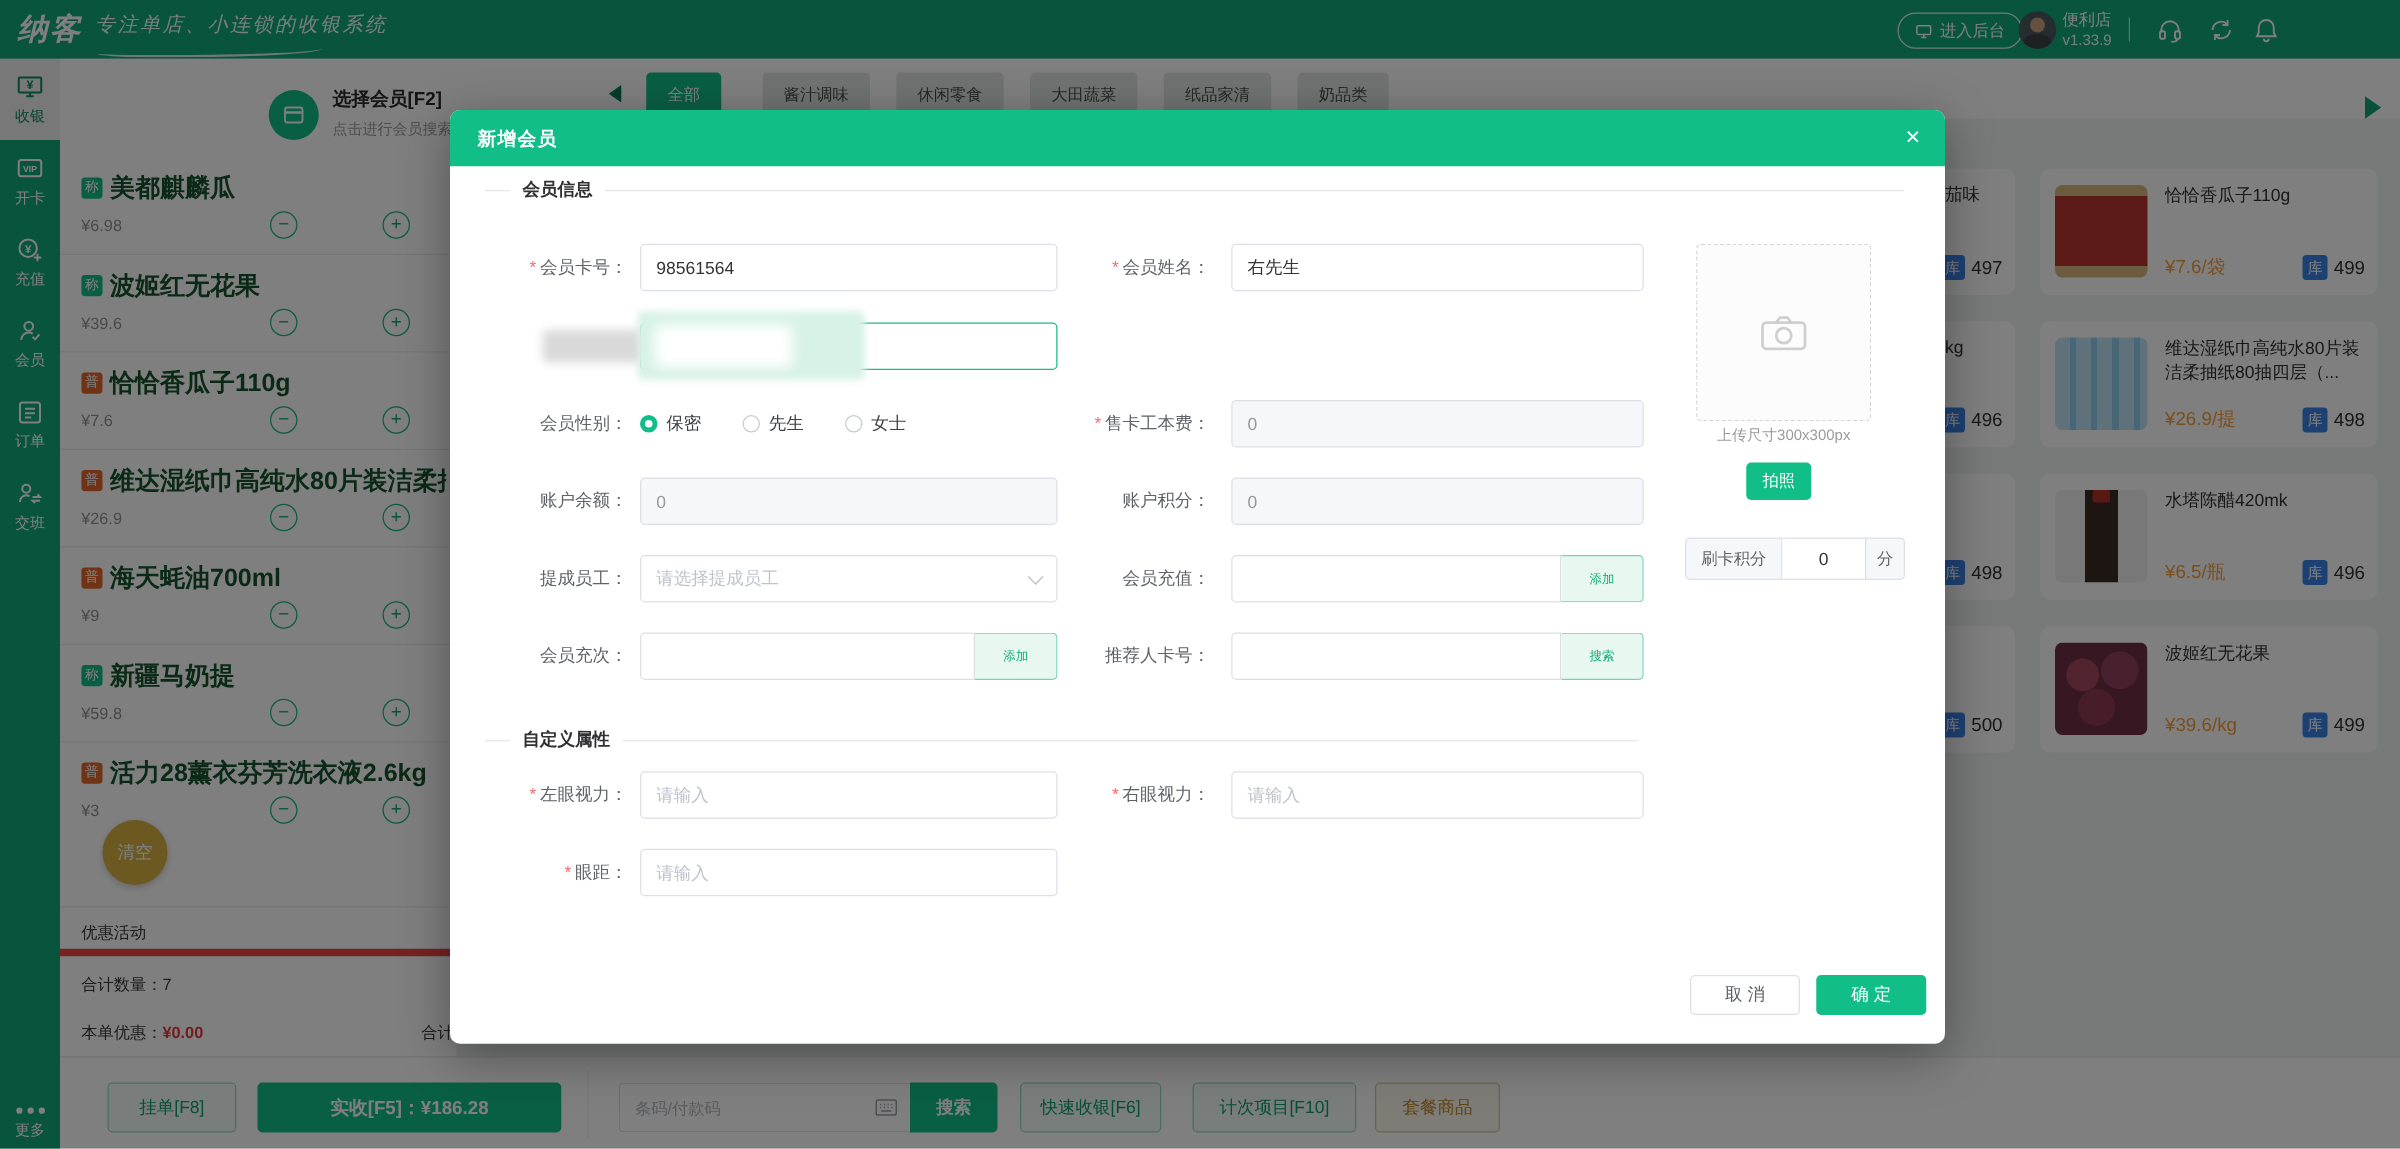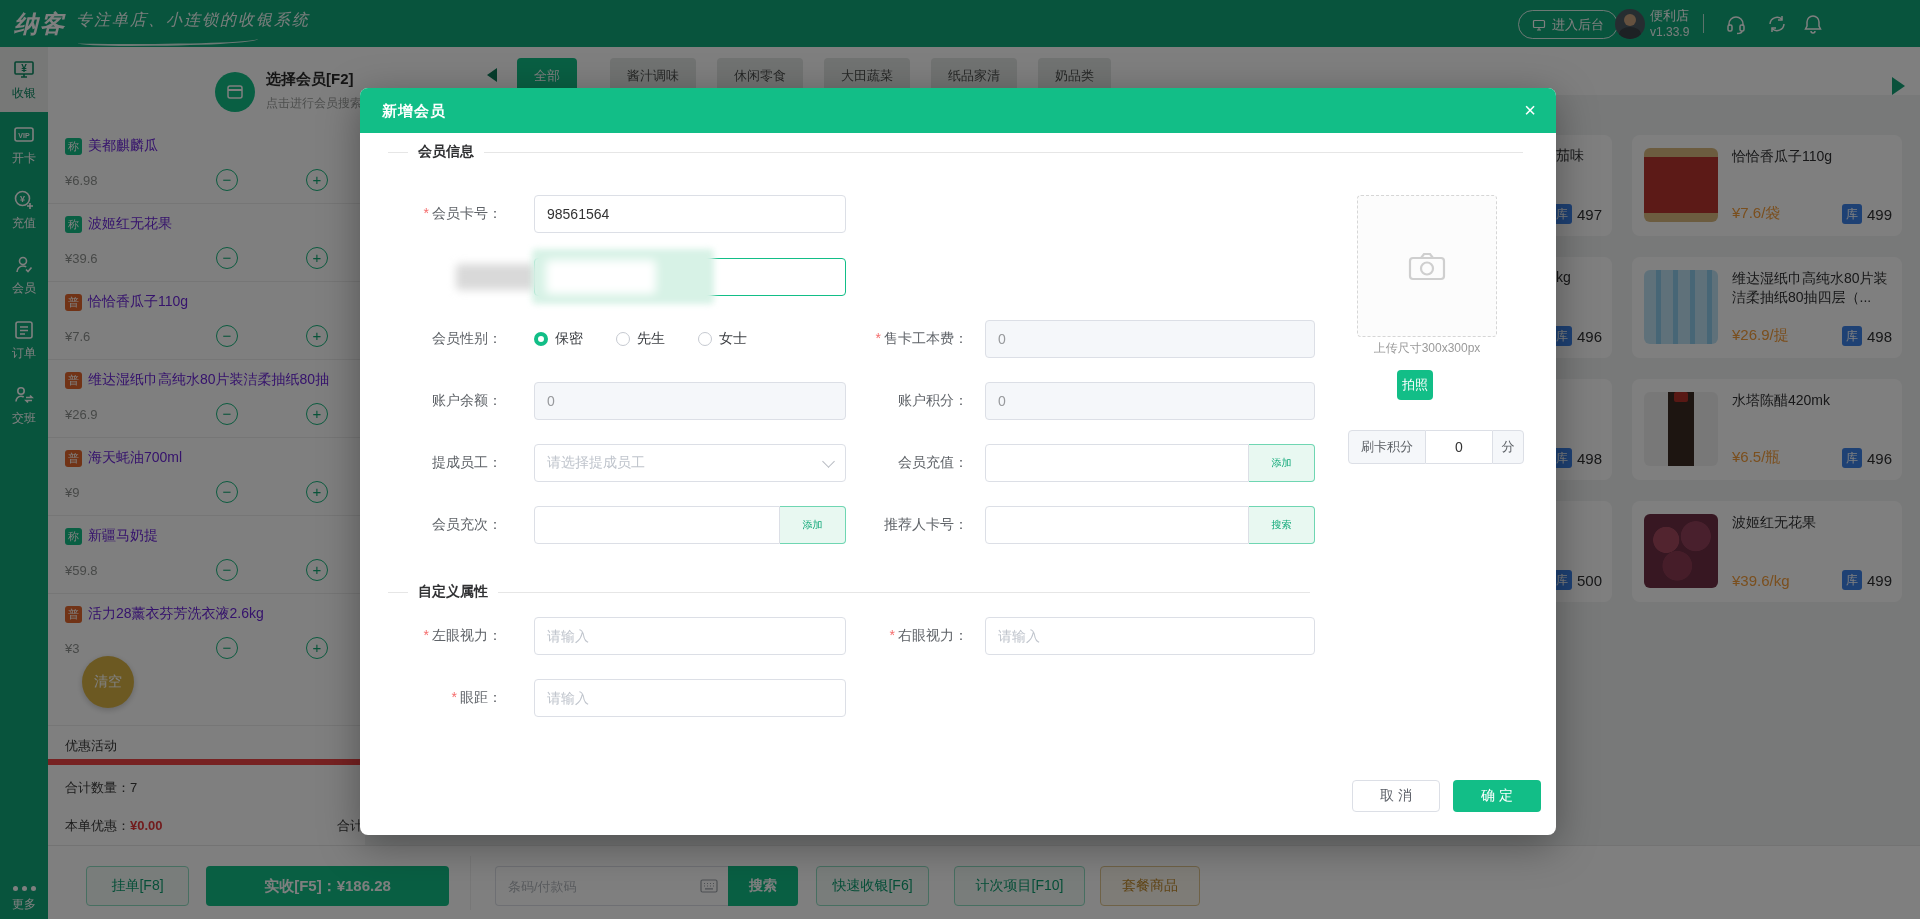--- a/index.html
+++ b/index.html
@@ -38,21 +38,21 @@
        color:#4c4f4d;border-radius:4px;z-index:1;white-space:nowrap}
   .tab.active{background:#12be87;color:#fff}
   .chev-l{position:absolute;left:487px;top:68px;width:0;height:0;border-top:7px solid transparent;border-bottom:7px solid transparent;border-right:10px solid #0c7a58;z-index:1}
   .chev-r{position:absolute;left:1892px;top:77px;width:0;height:0;border-top:9px solid transparent;border-bottom:9px solid transparent;border-left:13px solid #12a377;z-index:1}
   
   .cart{position:absolute;left:48px;top:95px;width:317px;height:750px;background:#fff;overflow:hidden;z-index:1}
   .c-item{position:absolute;left:0;width:317px;height:78px;border-bottom:1px solid #ededed}
   .c-name{position:absolute;left:17px;top:12px;width:292px;display:flex;align-items:center;gap:6px;white-space:nowrap;overflow:hidden}
   .ptag{flex:0 0 auto;width:17px;height:17px;border-radius:3px;color:#fff;font-size:11px;line-height:17px;text-align:center}
   .ptag.green{background:#12be87}.ptag.orange{background:#e2662c}
-  .pname{font-size:14px;font-weight:normal;color:#6d28d9}
+  .pname{font-size:20px;font-weight:bold;color:#14532d}
   .c-price{position:absolute;left:17px;top:48px;font-size:13px;color:#8f9290}
   .qbtn{position:absolute;top:44px;width:22px;height:22px;border:1px solid #17b77e;border-radius:50%;color:#12a974;
         font-size:15px;line-height:20px;text-align:center;box-sizing:border-box;background:#fff}
   .qval{position:absolute;top:47px;left:252px;width:30px;text-align:center;font-size:15px;color:#262626}
   .clear-btn{position:absolute;left:34px;top:561px;width:52px;height:52px;border-radius:50%;background:#d9b345;
              color:#fff;font-size:14px;display:flex;align-items:center;justify-content:center;box-shadow:0 2px 6px rgba(0,0,0,.2);z-index:3}
   .promo-row{position:absolute;left:0;top:630px;width:317px;height:40px;border-top:1px solid #ededed;border-bottom:6px solid #ef4444;
              font-size:13px;color:#3a3a3a;line-height:40px;padding-left:17px;box-sizing:border-box}
   .tot-qty{position:absolute;left:17px;top:684px;font-size:13px;color:#3a3a3a}
   .tot-row{position:absolute;left:17px;top:722px;font-size:13px;color:#3a3a3a;white-space:nowrap}
@@ -90,21 +90,21 @@
   .m-head{position:absolute;left:0;top:0;width:1196px;height:45px;background:#12be87;border-radius:8px 8px 0 0}
   .m-title{position:absolute;left:22px;top:14px;font-size:15px;font-weight:bold;color:#fff;letter-spacing:1px}
   .m-close{position:absolute;right:20px;top:10px;font-size:20px;color:#fff;line-height:24px}
   .sect{position:absolute;display:flex;align-items:center;gap:10px;height:16px}
   .sect::before{content:"";width:20px;height:1px;background:#e6e6e6}
   .sect-t{font-size:14px;font-weight:bold;color:#303133;white-space:nowrap}
   .sect-line{height:1px;background:#e6e6e6}
   .fi{position:absolute;height:38px;display:flex;align-items:center}
   .fi1{left:20px;width:466px}.fi2{left:430px;width:525px}
   .lab{font-size:14px;color:#5f6368;text-align:right;white-space:nowrap}
-  .fi1 .lab{width:122px;margin-right:32px}.fi2 .lab{width:178px;margin-right:17px}
+  .fi1 .lab{width:122px;margin-right:10px}.fi2 .lab{width:178px;margin-right:17px}
   .req{color:#f56c6c;margin-right:3px;font-size:14px}
   .ctrl{flex:1;position:relative;height:38px}
   .inp{width:100%;height:38px;border:1px solid #dcdfe6;border-radius:4px;box-sizing:border-box;
        padding:0 12px;font-size:14px;color:#333;background:#fff;outline:none}
   .inp::placeholder{color:#bfc4cc}
   .inp.dis{background:#f5f7fa;color:#97999c}
   .inp.focus{border-color:#12be87}
   .selbox{width:100%;height:38px;border:1px solid #dcdfe6;border-radius:4px;box-sizing:border-box;display:flex;
           align-items:center;padding:0 12px;font-size:14px;color:#5f6368;background:#fff;justify-content:space-between}
   .selbox .ph{color:#bfc4cc}
@@ -113,21 +113,21 @@
   .igroup .inp{border-radius:4px 0 0 4px;flex:1}
   .gbtn{width:66px;height:38px;background:#e8f8f1;border:1px solid #6fd6b2;border-left:none;border-radius:0 4px 4px 0;
         color:#0fa878;font-size:10px;display:flex;align-items:center;justify-content:center;box-sizing:border-box}
   .radio-row{display:flex;align-items:center;gap:33px}
   .ropt{display:flex;align-items:center;gap:7px;font-size:14px;color:#3c3f43}
   .rdot{width:14px;height:14px;border-radius:50%;border:1px solid #c6cad1;background:#fff;box-sizing:border-box}
   .rdot.sel{border:4px solid #12be87}
   .photo-box{position:absolute;left:997px;top:107px;width:140px;height:142px;border:1px dashed #d6d6d6;border-radius:4px;
              background:#fcfcfc;box-sizing:border-box;display:flex;align-items:center;justify-content:center;color:#cccccc}
   .photo-hint{position:absolute;left:967px;top:252px;width:200px;text-align:center;font-size:12px;color:#9a9a9a}
-  .shoot-btn{position:absolute;left:1037px;top:282px;width:36px;height:30px;background:#12be87;color:#fff;font-size:13px;
+  .shoot-btn{position:absolute;left:1037px;top:282px;width:52px;height:30px;background:#12be87;color:#fff;font-size:13px;
              border-radius:4px;display:flex;align-items:center;justify-content:center}
   .spg{position:absolute;left:988px;top:342px;height:34px;display:flex;font-size:13px;color:#5f6368}
   .spg div{height:34px;box-sizing:border-box;display:flex;align-items:center;justify-content:center;border:1px solid #dcdfe6}
   .spg .c1{width:78px;background:#f5f7fa;border-radius:4px 0 0 4px}
   .spg .c2{width:66px;border-left:none;border-right:none;background:#fff;color:#333;font-size:14px}
   .spg .c3{width:32px;background:#f5f7fa;border-radius:0 4px 4px 0}
   .mbtn{position:absolute;top:692px;width:88px;height:32px;border-radius:4px;font-size:14px;display:flex;align-items:center;justify-content:center;box-sizing:border-box}
   .m-cancel{left:992px;border:1px solid #dcdfe6;background:#fff;color:#5a5e66}
   .m-ok{left:1093px;background:#12be87;color:#fff}
   .blur-lab{position:absolute;left:-78px;top:6px;width:82px;height:26px;background:#d9d9d9;border-radius:4px;filter:blur(4px)}
@@ -443,20 +443,24 @@
 
   <div class="sect" style="left:28px;top:56px;right:33px">
     <span class="sect-t">会员信息</span>
     <span class="sect-line" style="flex:1"></span>
   </div>
 
   <div class="fi fi1" style="top:107px">
     <span class="lab"><span class="req">*</span><span>会员卡号：</span></span>
     <span class="ctrl"><input class="inp" value="98561564" style=""></span>
   </div>
+  <div class="fi fi2" style="top:107px">
+    <span class="lab"><span class="req">*</span><span>会员姓名：</span></span>
+    <span class="ctrl"><input class="inp" value="右先生" style=""></span>
+  </div>
 
   <div class="fi fi1" style="top:170px">
     <span class="lab"></span>
     <span class="ctrl">
       <input class="inp focus" style="">
       <span class="blur-lab"></span>
       <span class="blur-mint"></span>
       <span class="blur-white"></span>
     </span>
   </div>

